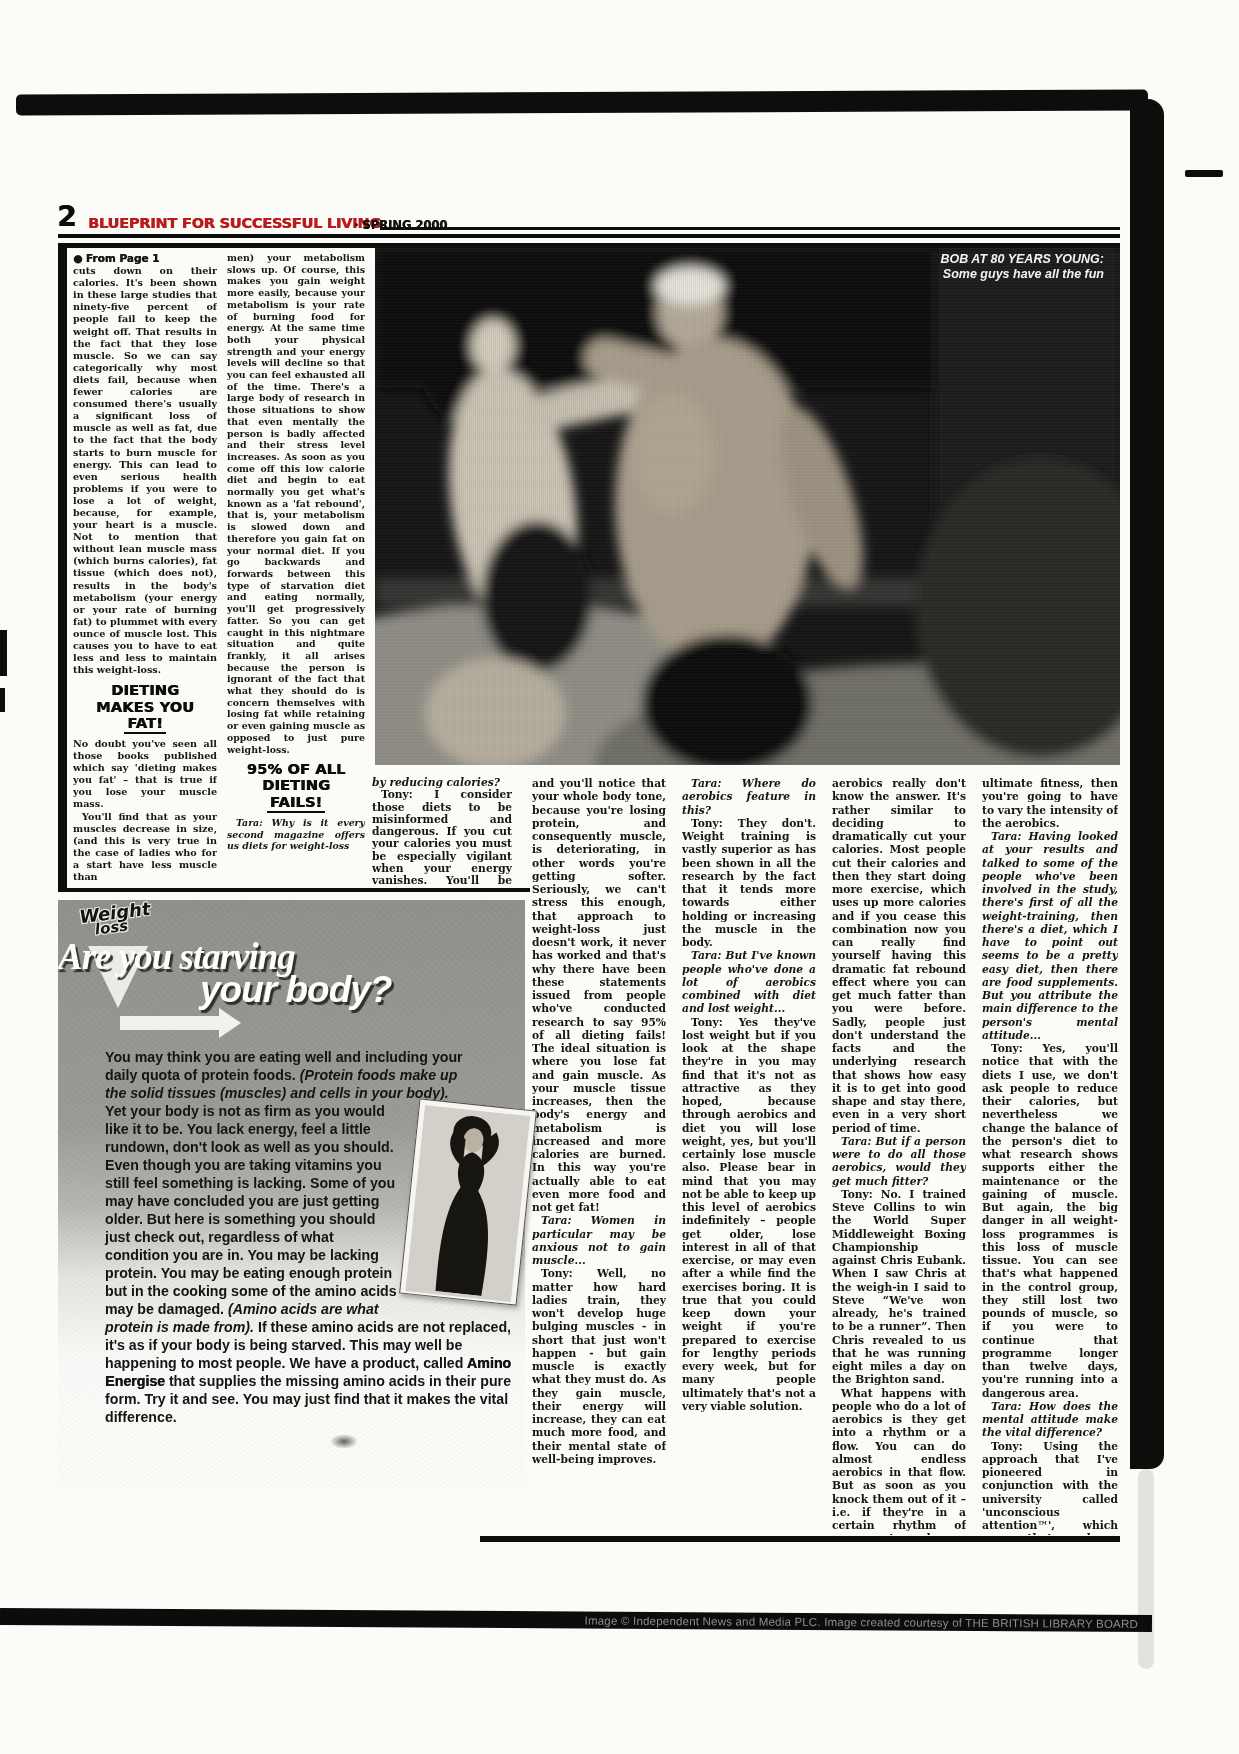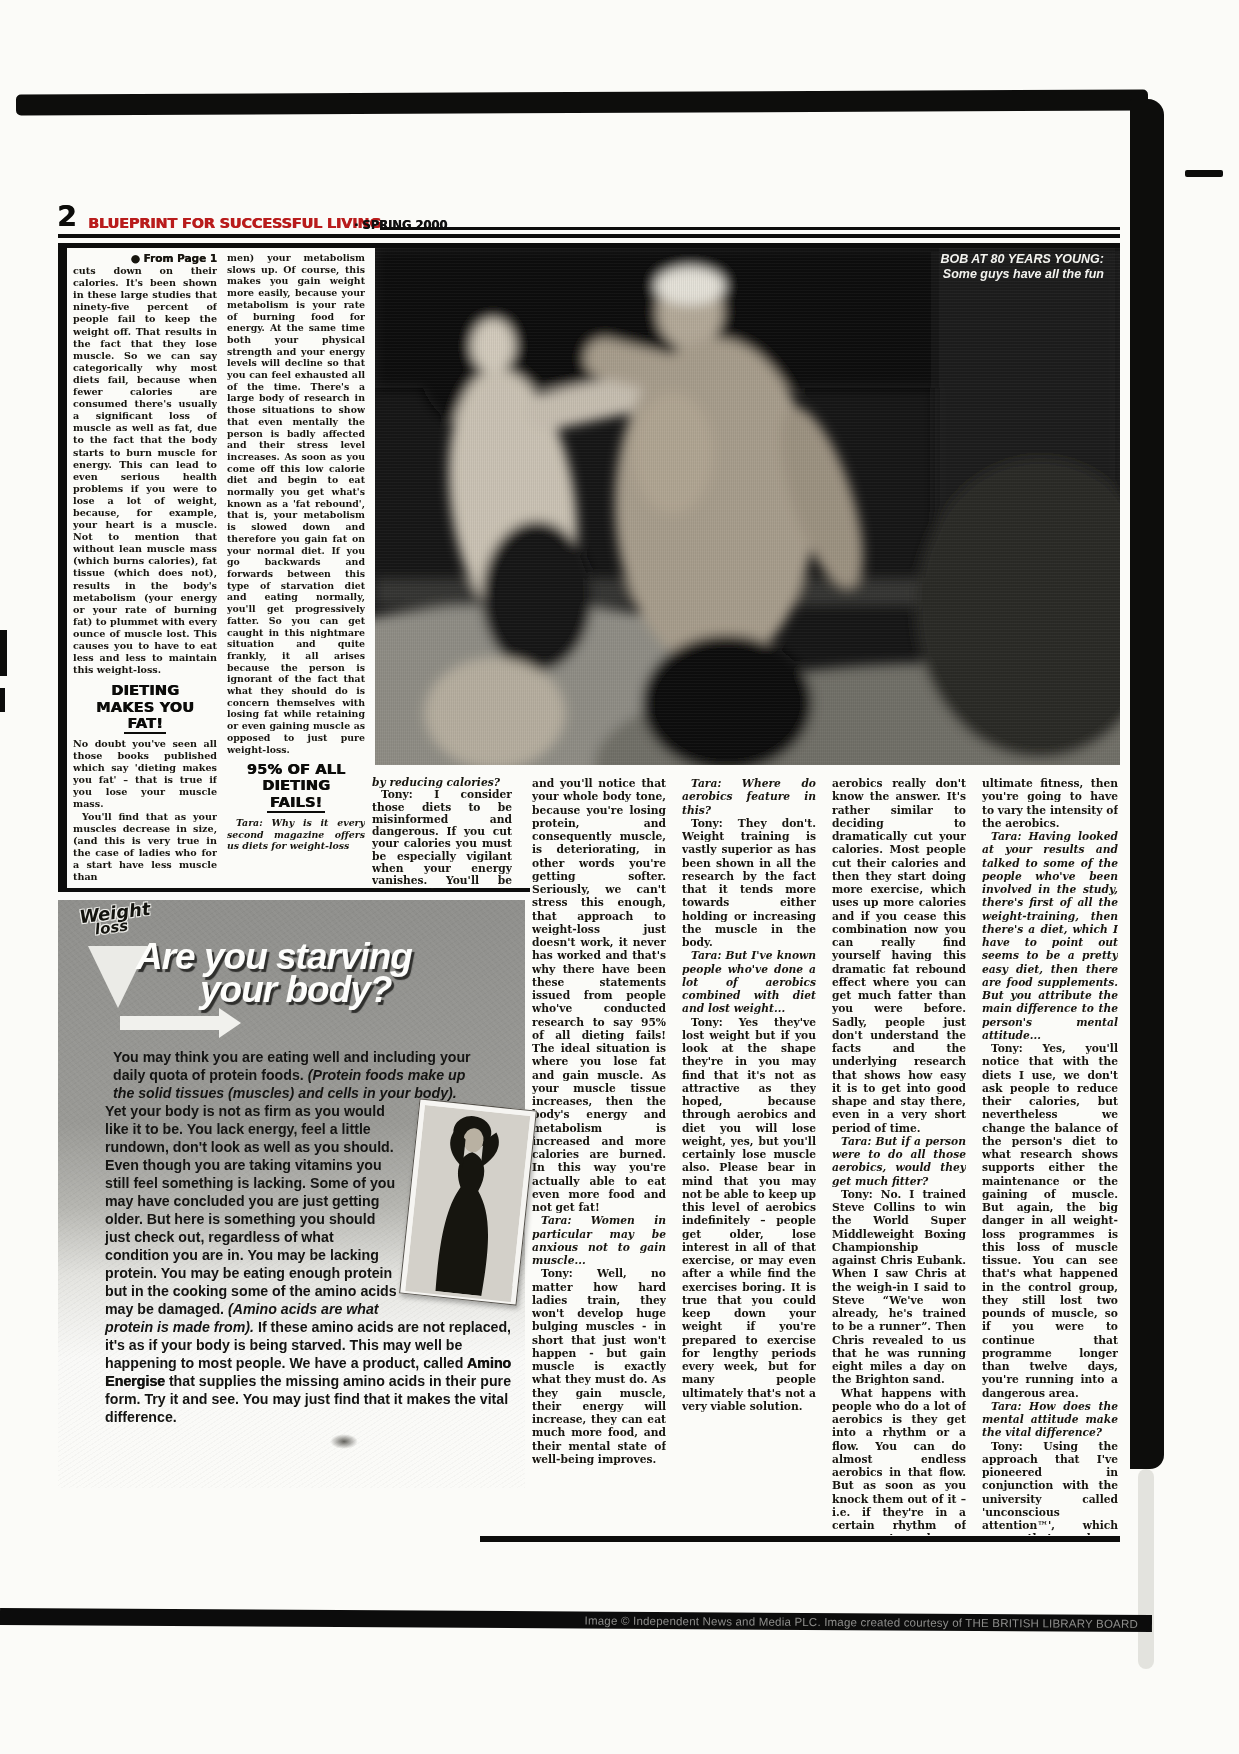--- a/index.html
+++ b/index.html
@@ -38,21 +38,21 @@
   .col .qa{font-style:italic;}
   .c12{font-size:9.6px;line-height:12.1px;}
   .col1{left:73px;top:252px;width:144px;height:636px;}
   .col2{left:227px;top:252px;width:138px;height:636px;font-size:9.4px;line-height:11.7px;}
   .c37{font-size:10.7px;line-height:13.25px;}
   .col3{left:372px;top:777px;width:140px;height:112px;line-height:12.3px;}
   .col4{left:532px;top:777px;width:134px;height:758px;}
   .col5{left:682px;top:777px;width:134px;height:758px;}
   .col6{left:832px;top:777px;width:134px;height:758px;}
   .col7{left:982px;top:777px;width:136px;height:758px;}
-  .from-page{font-family:"DejaVu Sans",sans-serif;font-size:10.5px;text-align:right;text-indent:0!important;
+  .from-page{font-family:"DejaVu Sans",sans-serif;font-size:10.5px;text-align:left;text-indent:0!important;
     text-shadow:.4px 0 currentColor;margin-bottom:1px!important;}
   .subhead{font-family:"DejaVu Sans",sans-serif;font-weight:bold;text-align:center;color:#0c0c0a;
     margin:6px 0 4px;line-height:1.12;letter-spacing:.2px;text-shadow:.7px 0 currentColor;font-size:14px;}
   .c12 .subhead{font-size:14.5px;}
   .subhead .top{white-space:pre-line;}
   .subhead .last{display:inline-block;border-bottom:2.5px solid #0c0c0a;padding:0 3px 1px;}
   
   .ad{left:58px;top:900px;width:467px;height:588px;
     background:linear-gradient(180deg,#8f8f8c 0%,#999995 38%,#b5b5b0 52%,#e3e3df 64%,#f9f9f7 78%,#fbfbf8 100%);}
   .ad-noise{position:absolute;inset:0;opacity:.5;
@@ -63,26 +63,26 @@
     text-shadow:-1px -1px 0 #ecece8,1px -1px 0 #ecece8,-1px 1px 0 #ecece8,1px 1px 0 #ecece8;}
   .wl-logo .l2{display:block;margin-left:14px;font-size:15px;}
   .tri{position:absolute;left:30px;top:46px;width:0;height:0;border-left:30px solid transparent;
     border-right:30px solid transparent;border-top:62px solid #ebebe7;filter:blur(.4px);}
   .rarrow{position:absolute;left:62px;top:116px;width:100px;height:14px;background:#f1f1ed;filter:blur(.3px);}
   .rarrow::after{content:"";position:absolute;right:-21px;top:-8px;border-left:22px solid #f1f1ed;
     border-top:15px solid transparent;border-bottom:15px solid transparent;}
   .ad-title{position:absolute;left:0;top:40px;width:100%;font-family:"Liberation Sans",sans-serif;
     font-weight:bold;font-style:italic;font-size:37px;line-height:33px;letter-spacing:-1px;color:#fdfdfb;
     text-shadow:2.5px 3px 1px rgba(42,42,40,.95);}
-  .ad-title .t1{margin-left:78px;}
+  .ad-title .t1{font-family:Liberation Serif, serif;}
   .ad-title .t2{margin-left:142px;}
   .ad-body{position:absolute;left:47px;top:148px;width:408px;font-family:"Liberation Sans",sans-serif;
     font-weight:bold;font-size:14.2px;line-height:18px;color:#141412;}
   .ad-body p{margin:0;}
-  .ad-body .p1{width:362px;margin-left:8px;}
+  .ad-body .p1{width:362px;}
   .ad-body .it{font-style:italic;}
   .ad-body .xb{text-shadow:.5px 0 currentColor;}
   .polaroid{float:right;width:118px;height:196px;margin:2px -14px 8px 11px;transform:rotate(6deg);
     background:#f6f5f2;border:1px solid #55524c;box-shadow:2px 3px 5px rgba(0,0,0,.3);padding:5px;box-sizing:border-box;}
   .polaroid-inner{width:100%;height:100%;background:#d3d0c9;overflow:hidden;}
   .smudge{position:absolute;left:272px;top:534px;width:28px;height:15px;
     background:radial-gradient(ellipse,rgba(62,60,54,.8),rgba(62,60,54,0) 70%);}
   
   .footer-band{left:0;top:1608px;width:1152px;height:17px;background:#0c0c0c;transform:rotate(.35deg);
     transform-origin:left center;display:flex;align-items:center;justify-content:flex-end;

